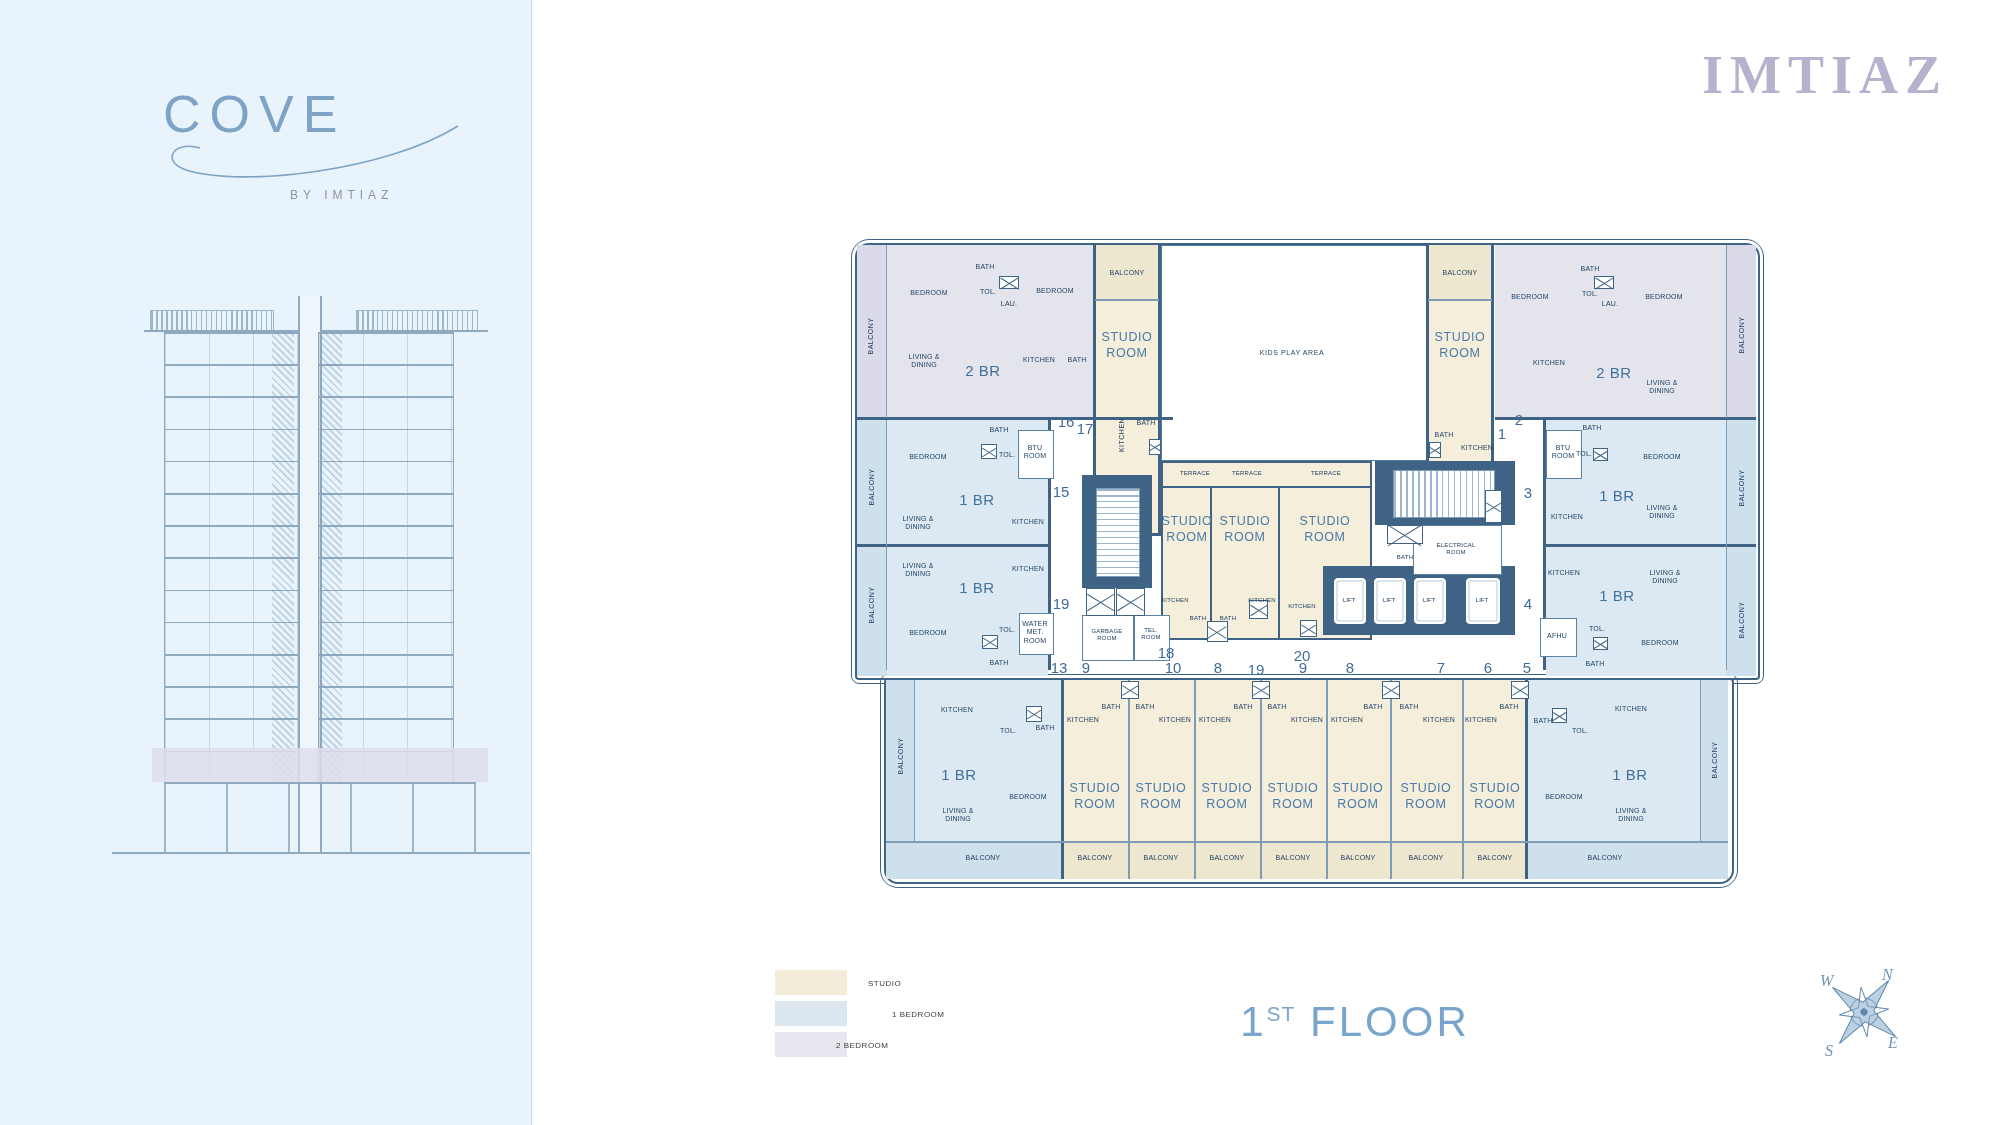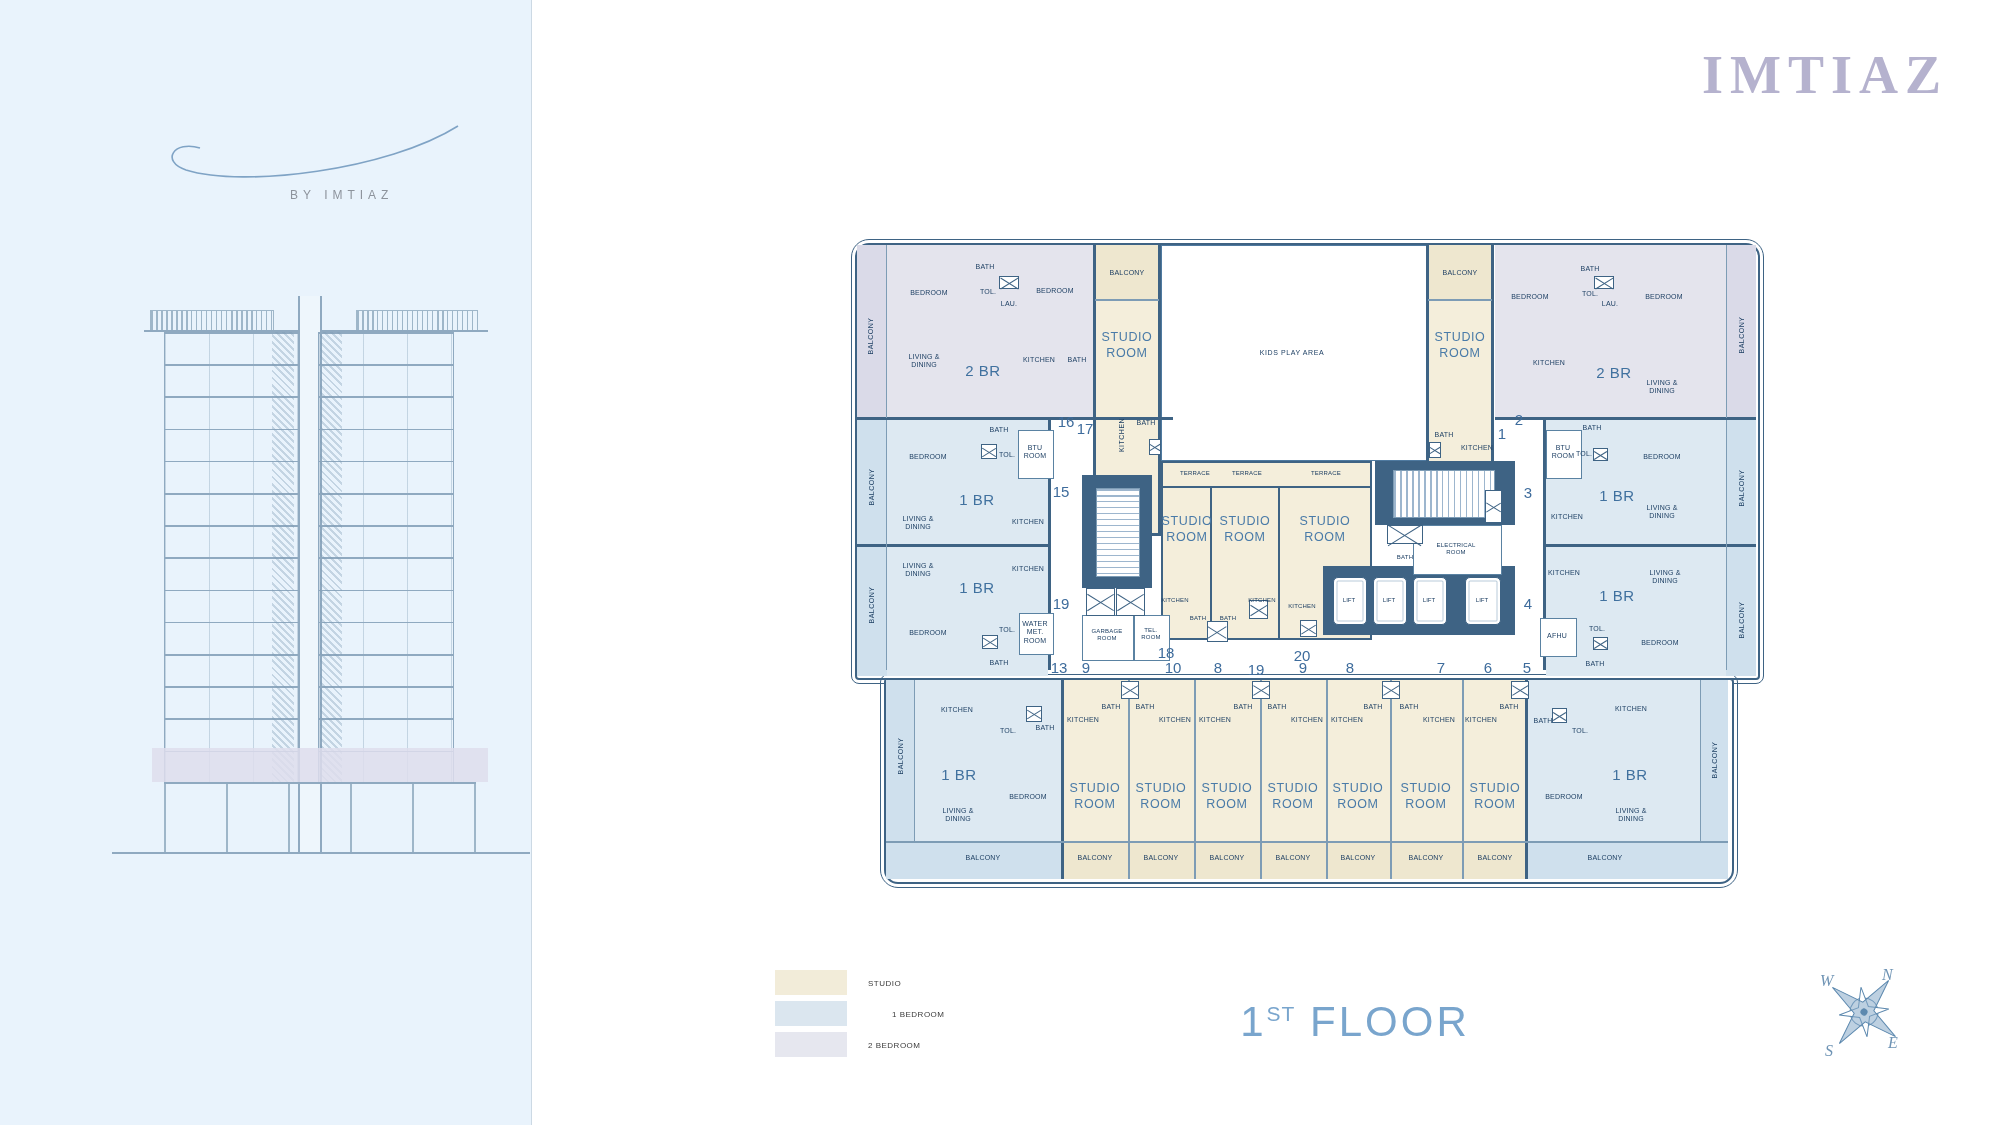--- a/index.html
+++ b/index.html
@@ -68,20 +68,21 @@
   .u{font-size:15px;color:#40719f;letter-spacing:.5px;}
   .n{font-size:15px;color:#3e6c9c;}
   .lf{font-size:6px;color:#1d3f63;}
   
   #compass{position:absolute;left:1812px;top:958px;}
 </style>
 </head>
 <body>
 
 <div id="left-panel">
+  <div id="logo-cove">COVE</div>
   <svg id="logo-swoosh" width="330" height="70" viewBox="0 0 330 70">
     <path d="M310,8 C240,52 95,70 38,52 C12,43 26,22 52,30" fill="none" stroke="#7fa3c5" stroke-width="1.6"></path>
   </svg>
   <div id="logo-byline">BY IMTIAZ</div>
 
   <div id="elev">
     <div class="pergola" style="left:10px;top:14px;width:122px;height:20px;"></div>
     <div class="pergola" style="left:216px;top:14px;width:120px;height:20px;"></div>
     <div class="ln" style="left:4px;top:34px;width:344px;height:2px;"></div>
     <div id="elev-shaft"></div>
@@ -389,21 +390,21 @@
   <div class="v" style="left:859px;top:517px;">BALCONY</div>
   <div class="s" style="left:750px;top:615px;">BALCONY</div>
 </div>
 
 <div>
   <div class="legend-swatch" style="left:775px;top:970px;background:#f2ecd9;"></div>
   <div class="legend-label" style="left:868px;top:979px;">STUDIO</div>
   <div class="legend-swatch" style="left:775px;top:1001px;background:#dbe6ef;"></div>
   <div class="legend-label" style="left:892px;top:1010px;">1 BEDROOM</div>
   <div class="legend-swatch" style="left:775px;top:1032px;background:#e6e7ef;"></div>
-  <div class="legend-label" style="left:868px;top:1041px;">2 BEDROOM</div>
+  <div class="legend-label" style="left:836px;top:1041px;">2 BEDROOM</div>
 </div>
 
 <div id="floor-title"><span>1</span><sup>ST</sup><span> FLOOR</span></div>
 
 <svg id="compass" width="104" height="110" viewBox="0 0 104 110">
   <g transform="rotate(38 52 54)" stroke="#5d89af" stroke-width="1">
     <circle cx="52" cy="54" r="14" fill="none"></circle>
     <polygon points="52,29 57,49 77,54 57,59 52,79 47,59 27,54 47,49" fill="#ffffff" transform="rotate(45 52 54)"></polygon>
     <polygon points="52,14 59,47 92,54 59,61 52,94 45,61 12,54 45,47" fill="#86a9c8" fill-opacity="0.55"></polygon>
     <circle cx="52" cy="54" r="3" fill="#5d89af"></circle>

